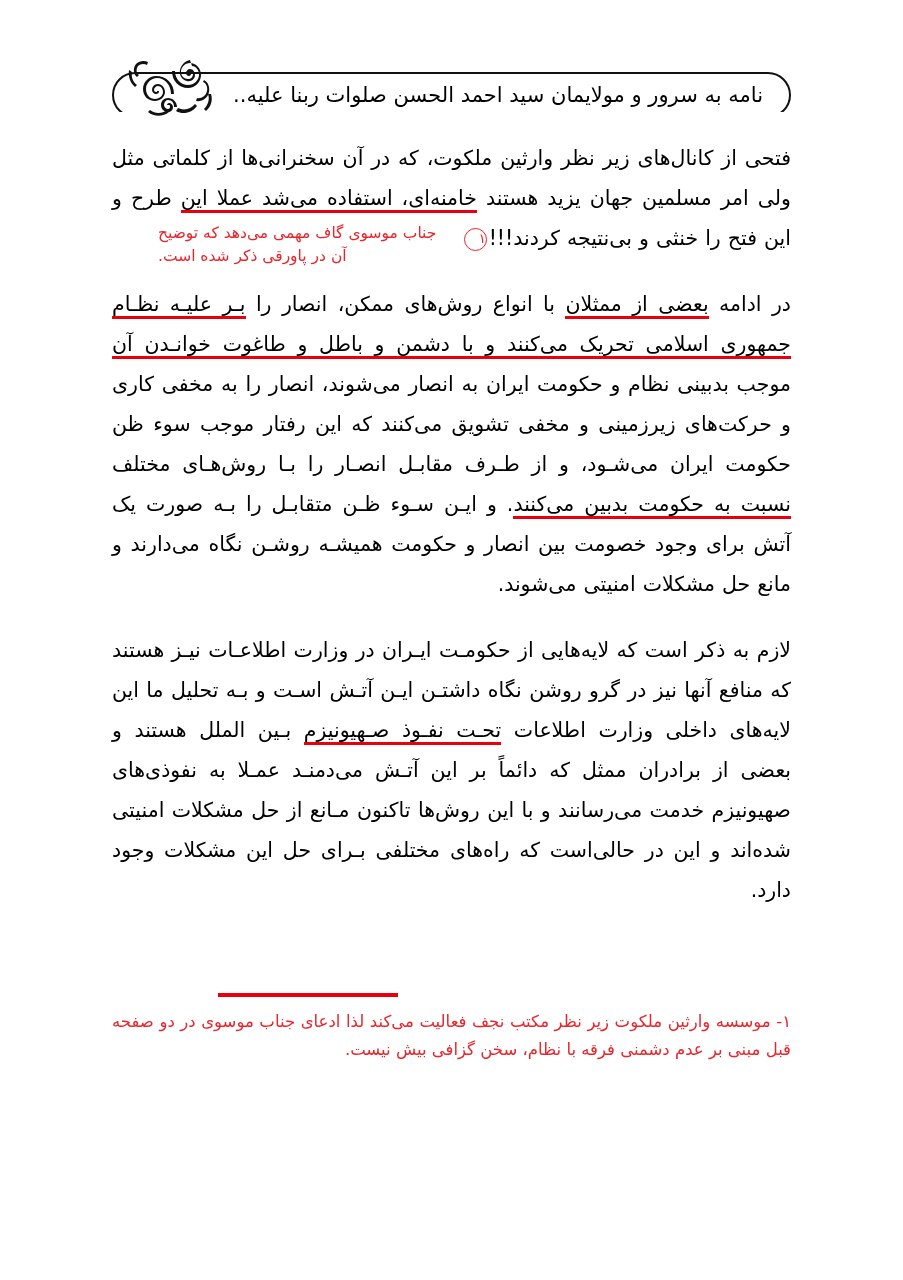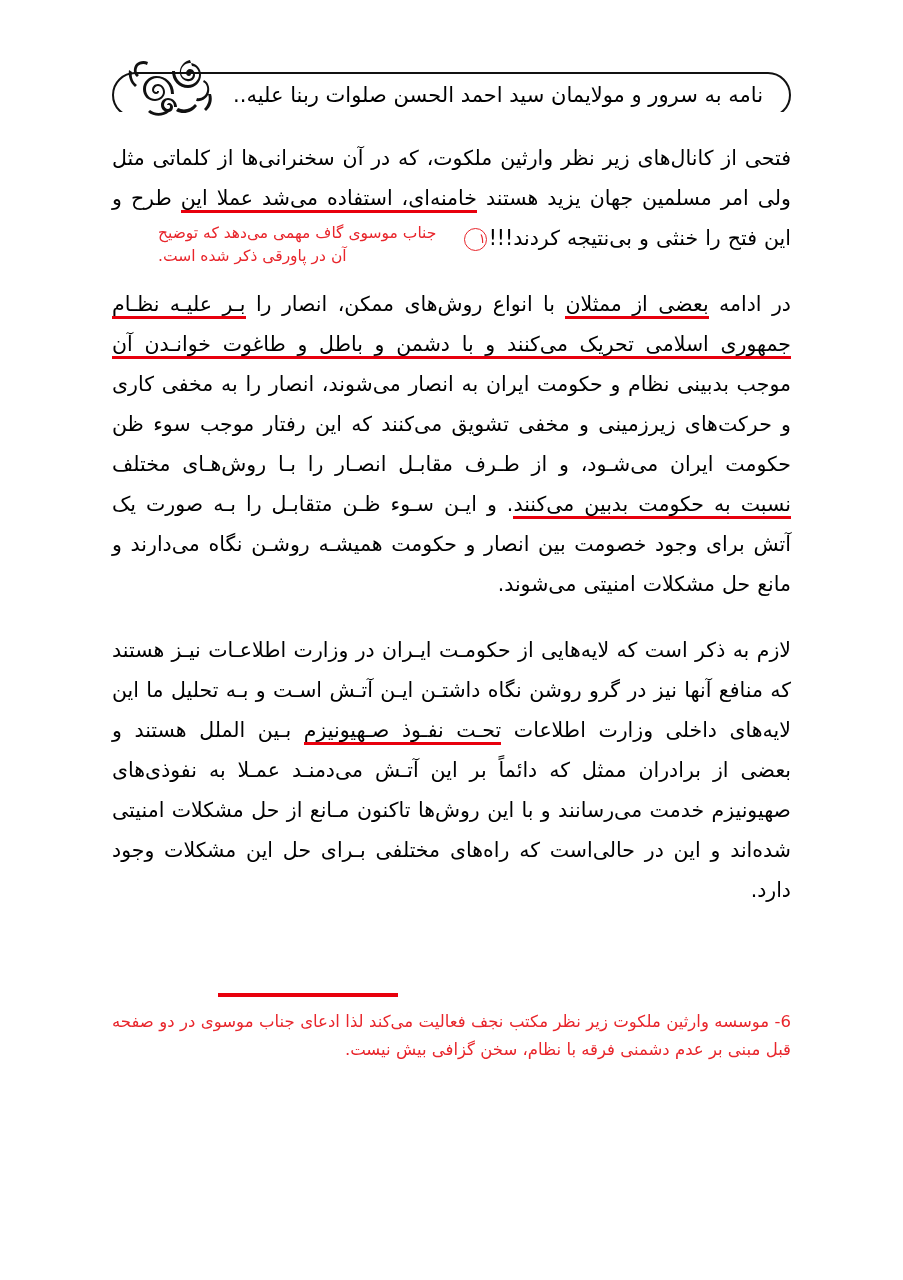--- a/index.html
+++ b/index.html
@@ -183,15 +183,15 @@
 
     <p class="para">
       <span>لازم به ذکر است که لایه‌هایی از حکومـت ایـران در وزارت اطلاعـات نیـز هستند که منافع آنها نیز در گرو روشن نگاه داشتـن ایـن آتـش اسـت و بـه تحلیل ما این لایه‌های داخلی وزارت اطلاعات </span><span class="u">تحـت نفـوذ صـهیونیزم</span><span> بـین الملل هستند و بعضی از برادران ممثل که دائماً بر این آتـش می‌دمنـد عمـلا به نفوذی‌های صهیونیزم خدمت می‌رسانند و با این روش‌ها تاکنون مـانع از حل مشکلات امنیتی شده‌اند و این در حالی‌است که راه‌های مختلفی بـرای حل این مشکلات وجود دارد.</span>
     </p>
 
   </div>
 
   <div class="annot-wrap annot-1">جناب موسوی گاف مهمی می‌دهد که توضیح آن در پاورقی ذکر شده است.</div>
 
   <div class="footnote-rule"></div>
-  <div class="footnote">6- موسسه وارثین ملکوت زیر نظر مکتب نجف فعالیت می‌کند لذا ادعای جناب موسوی در دو صفحه قبل مبنی بر عدم دشمنی فرقه با نظام، سخن گزافی بیش نیست.</div>
+  <div class="footnote">۱- موسسه وارثین ملکوت زیر نظر مکتب نجف فعالیت می‌کند لذا ادعای جناب موسوی در دو صفحه قبل مبنی بر عدم دشمنی فرقه با نظام، سخن گزافی بیش نیست.</div>
 
 </div>
 
 </body></html>

